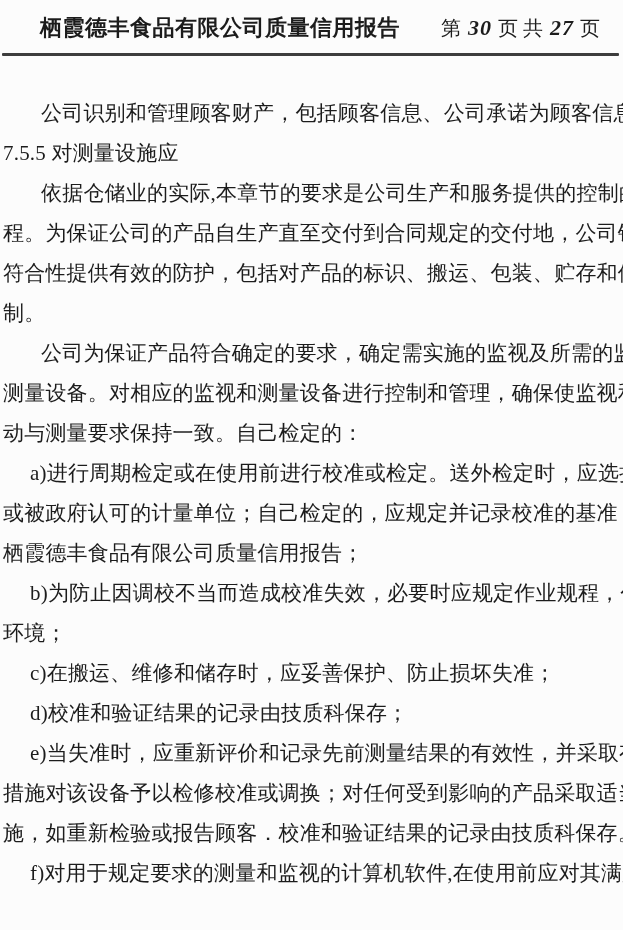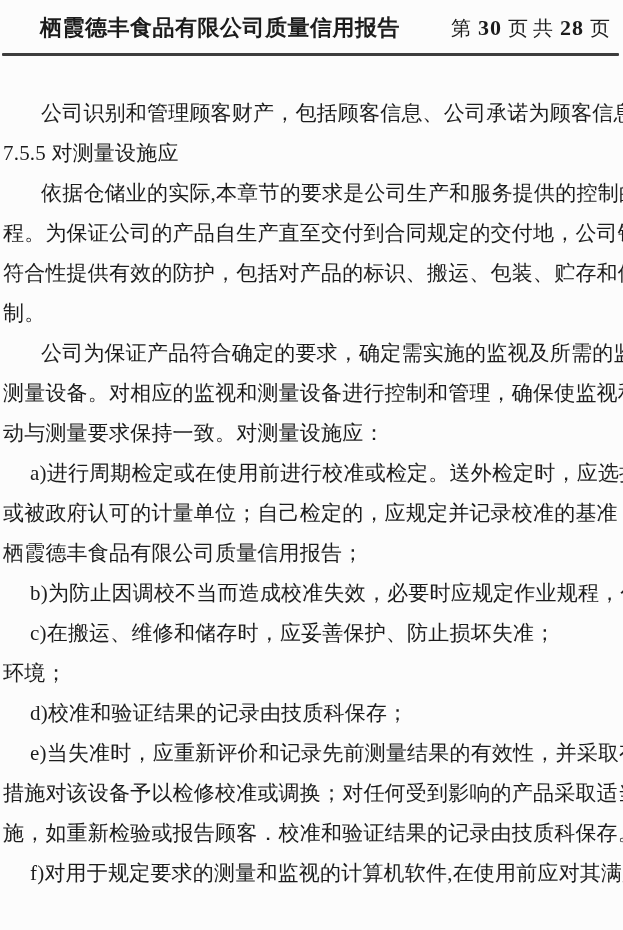--- a/index.html
+++ b/index.html
@@ -14,21 +14,21 @@
     color: #1c1c1c;
     font-family: "Liberation Serif", "DejaVu Serif", serif;
     overflow: hidden;
     box-sizing: border-box;
   }
   
   .header {
     position: absolute;
     top: 0;
     left: 0;
-    right: 4px;
+    right: 14px;
     height: 53px;
     box-sizing: border-box;
     padding: 13px 6px 0 40px;
     display: flex;
     justify-content: space-between;
     align-items: baseline;
     border-radius: 13px;
   }
   .header-title {
     font-size: 22px;
@@ -38,20 +38,21 @@
   }
   .pagination {
     font-size: 20px;
     white-space: nowrap;
     letter-spacing: 1px;
   }
   .pagination .num {
     font-weight: bold;
     font-size: 22px;
     padding: 0 4px;
+    font-style: italic;
   }
   .pagination .lbl {
     padding: 0 2px;
   }
   .header-rule {
     position: absolute;
     top: 53px;
     left: 2px;
     width: 617px;
     height: 3px;
@@ -77,41 +78,41 @@
   .line.item { padding-left: 27px; }  
 </style>
 </head>
 <body>
 
 <div class="page">
 
   <div class="header">
     <div class="header-title">栖霞德丰食品有限公司质量信用报告</div>
     <div class="pagination">
-      <span class="lbl">第</span><span class="num">30</span><span class="lbl">页</span><span class="lbl">共</span><span class="num">28</span><span class="lbl">页</span>
+      <span class="lbl">第</span><span class="num">30</span><span class="lbl">页</span><span class="lbl">共</span><span class="num">27</span><span class="lbl">页</span>
     </div>
   </div>
   <div class="header-rule"></div>
 
   <div class="doc-body">
     <div class="line para">公司识别和管理顾客财产，包括顾客信息、公司承诺为顾客信息保密。</div>
     <div class="line">7.5.5 对测量设施应</div>
     <div class="line para">依据仓储业的实际,本章节的要求是公司生产和服务提供的控制的主要过</div>
     <div class="line">程。为保证公司的产品自生产直至交付到合同规定的交付地，公司针对产品的</div>
     <div class="line">符合性提供有效的防护，包括对产品的标识、搬运、包装、贮存和保护进行控</div>
     <div class="line">制。</div>
     <div class="line para">公司为保证产品符合确定的要求，确定需实施的监视及所需的监视和</div>
     <div class="line">测量设备。对相应的监视和测量设备进行控制和管理，确保使监视和测量的活</div>
-    <div class="line">动与测量要求保持一致。对测量设施应：</div>
+    <div class="line">动与测量要求保持一致。自己检定的：</div>
     <div class="line item">a)进行周期检定或在使用前进行校准或检定。送外检定时，应选择计量所</div>
     <div class="line">或被政府认可的计量单位；自己检定的，应规定并记录校准的基准，其基准应</div>
     <div class="line">栖霞德丰食品有限公司质量信用报告；</div>
     <div class="line item">b)为防止因调校不当而造成校准失效，必要时应规定作业规程，包括工作</div>
+    <div class="line">环境；</div>
     <div class="line item">c)在搬运、维修和储存时，应妥善保护、防止损坏失准；</div>
-    <div class="line">环境；</div>
     <div class="line item">d)校准和验证结果的记录由技质科保存；</div>
     <div class="line item">e)当失准时，应重新评价和记录先前测量结果的有效性，并采取有效</div>
     <div class="line">措施对该设备予以检修校准或调换；对任何受到影响的产品采取适当的措</div>
     <div class="line">施，如重新检验或报告顾客．校准和验证结果的记录由技质科保存。</div>
     <div class="line item">f)对用于规定要求的测量和监视的计算机软件,在使用前应对其满足预定</div>
   </div>
 
 </div>
 
 </body></html>

